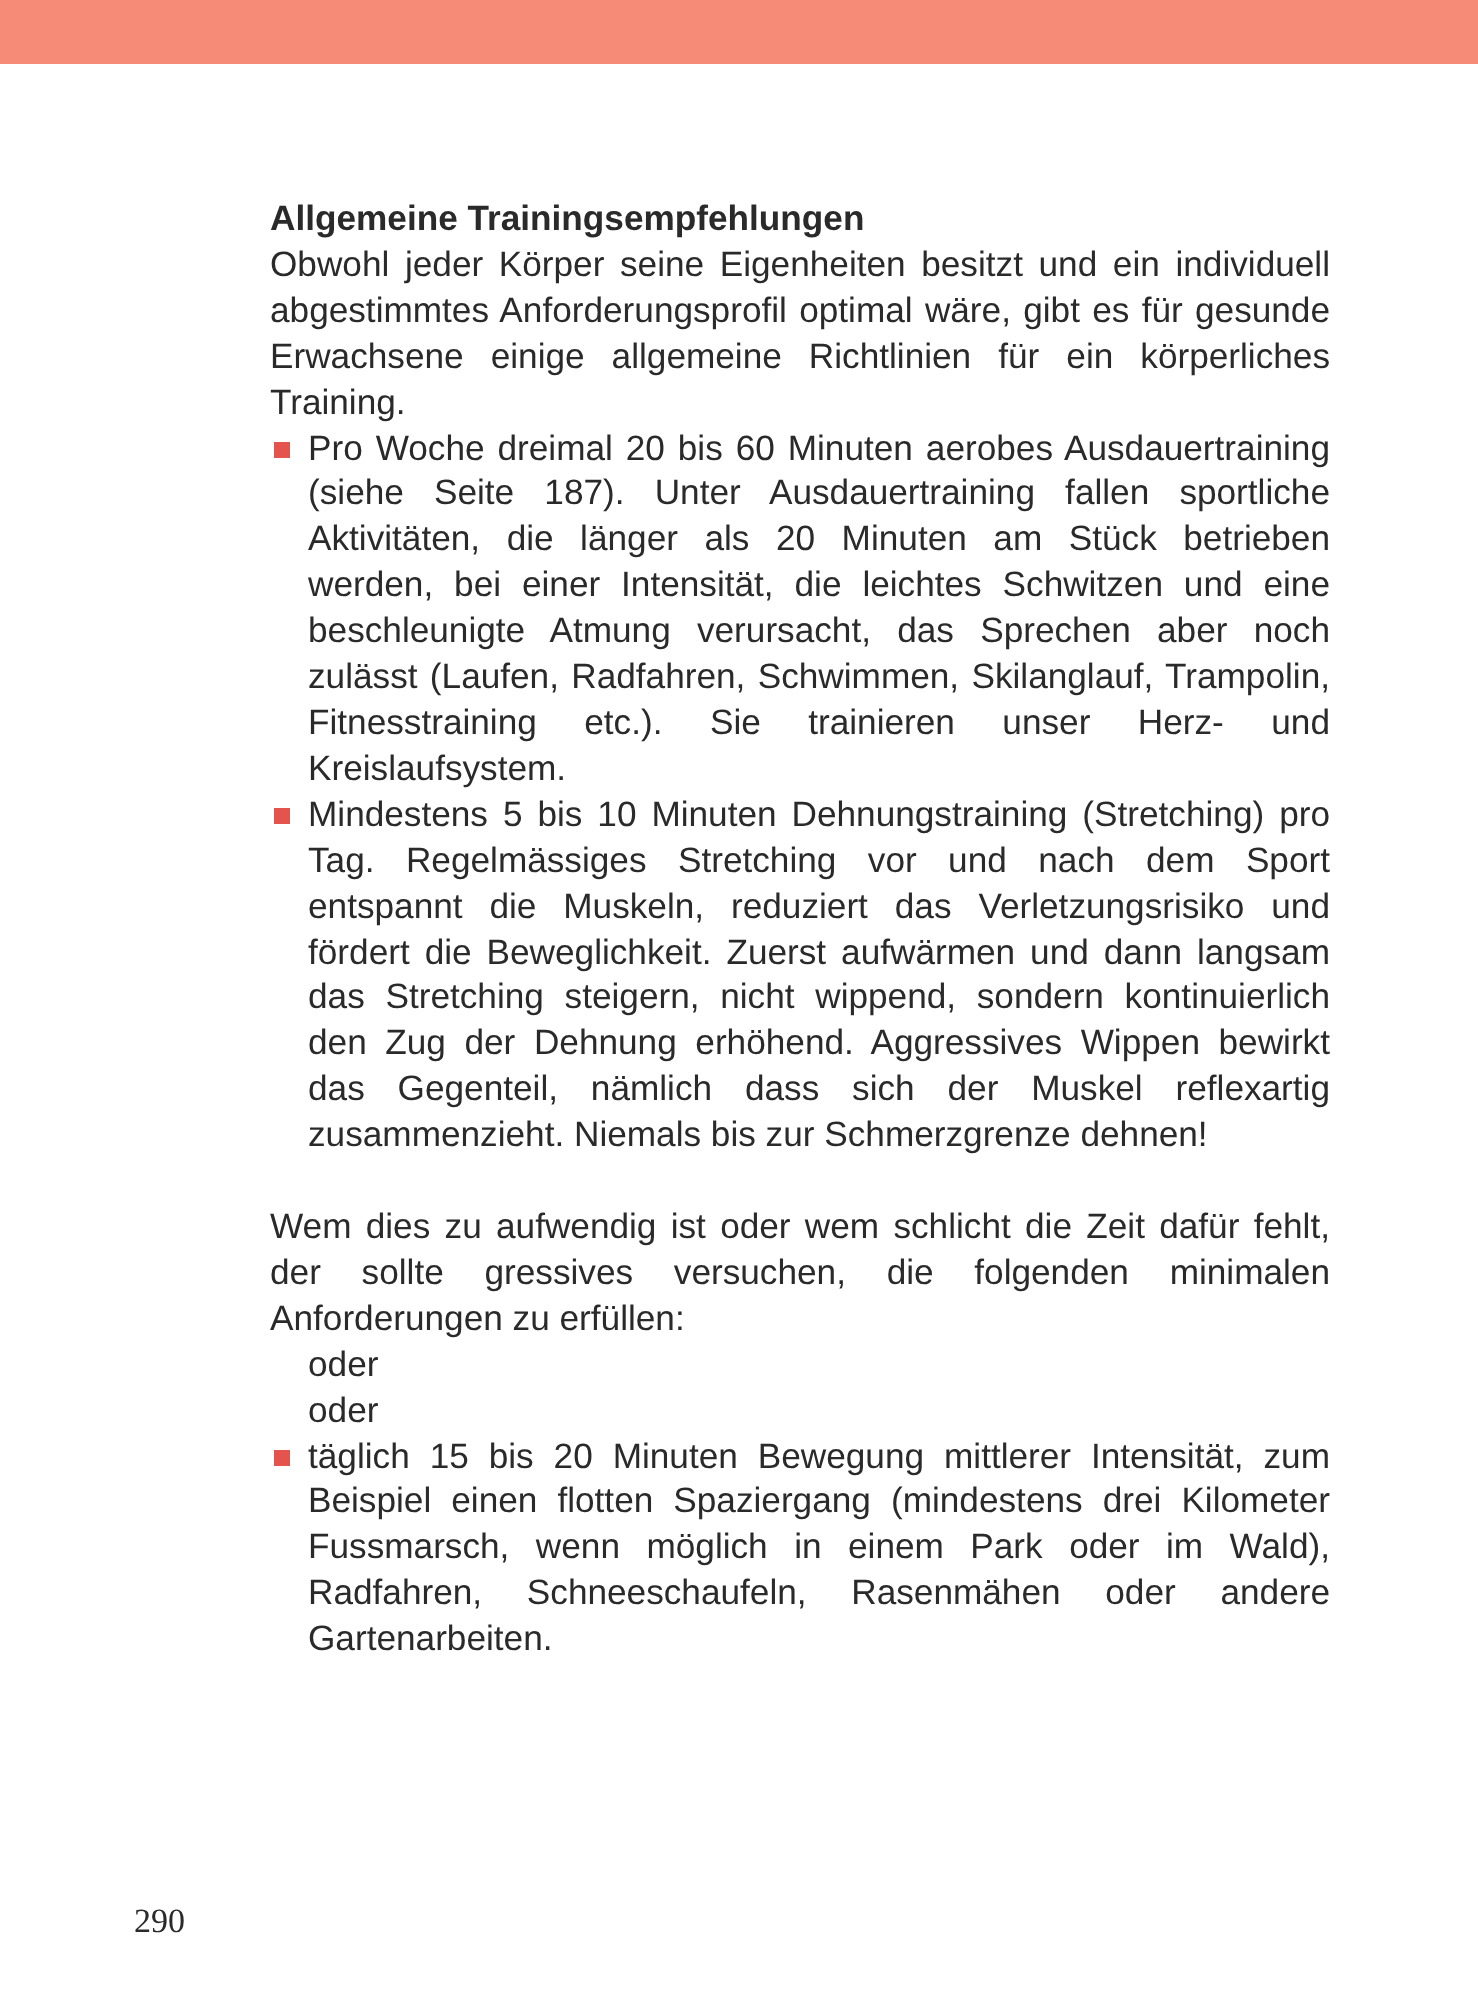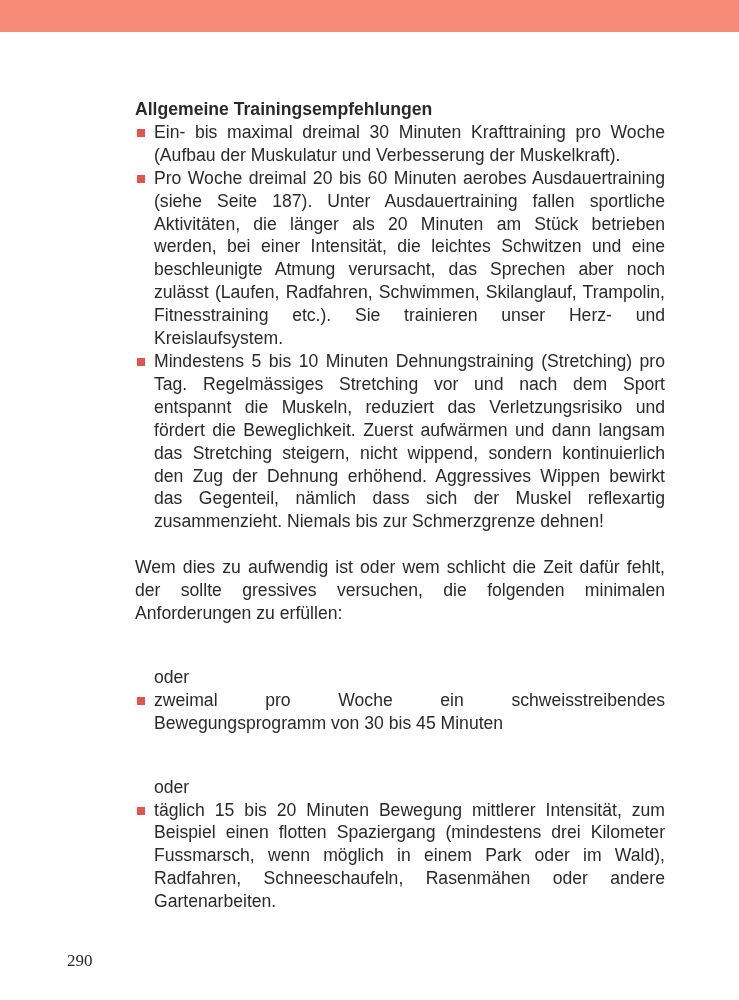--- a/index.html
+++ b/index.html
@@ -14,61 +14,52 @@
     text-align:justify; hyphens:manual;
   }
   .heading { font-weight:bold; margin:0; }
   p { margin:0; }
   .indent { text-indent:14px; }
   ul { list-style:none; margin:0; padding:0; }
   li { position:relative; padding-left:19px; }
   li .bullet {
     position:absolute; left:2px; top:8px; width:8px; height:8px; background:#e4534c;
   }
-  .or { padding-left:19px;margin-top:41px; }
+  .or { padding-left:19px; }
   .gap { height:23px; }
   .page-number {
     position:absolute; left:67px; top:951px;
     font-family:"Liberation Serif",serif; font-size:17px; color:#2a2a2a;
   }
 </style>
 </head>
 <body>
 
 <div class="top-band"></div>
 
 <div class="content">
   <p class="heading">Allgemeine Trainingsempfehlungen</p>
+  <p>Obwohl jeder Körper seine Eigenheiten besitzt und ein individuell abge­stimmtes Anforderungsprofil optimal wäre, gibt es für gesunde Erwachse­ne einige allgemeine Richtlinien für ein körperliches Training.</p>
 
   <ul>
-    <li>
-      <span class="bullet"></span>
-      <span>Ein- bis maximal dreimal 30 Minuten Krafttraining pro Woche (Aufbau der Muskulatur und Verbesserung der Muskelkraft).</span>
-    </li>
     <li>
       <span class="bullet"></span>
       <span>Pro Woche dreimal 20 bis 60 Minuten aerobes Ausdauertraining (siehe Seite 187). Unter Ausdauertraining fallen sportliche Aktivitäten, die länger als 20 Minuten am Stück betrieben werden, bei einer Intensität, die leichtes Schwitzen und eine beschleunigte Atmung verursacht, das Sprechen aber noch zulässt (Laufen, Radfahren, Schwimmen, Skilang­lauf, Trampolin, Fitnesstraining etc.). Sie trainieren unser Herz- und Kreislaufsystem.</span>
     </li>
     <li>
       <span class="bullet"></span>
       <span>Mindestens 5 bis 10 Minuten Dehnungstraining (Stretching) pro Tag. Regelmässiges Stretching vor und nach dem Sport entspannt die Mus­keln, reduziert das Verletzungsrisiko und fördert die Beweglichkeit. Zuerst aufwärmen und dann langsam das Stretching steigern, nicht wippend, sondern kontinuierlich den Zug der Dehnung erhöhend. Ag­gressives Wippen bewirkt das Gegenteil, nämlich dass sich der Muskel reflexartig zusammenzieht. Niemals bis zur Schmerzgrenze dehnen!</span>
     </li>
   </ul>
 
   <div class="gap"></div>
 
   <p>Wem dies zu aufwendig ist oder wem schlicht die Zeit dafür fehlt, der sollte gressives versuchen, die folgenden minimalen Anforderungen zu erfüllen:</p>
 
   <div class="or">oder</div>
-  <ul>
-    <li>
-      <span class="bullet"></span>
-      <span>zweimal pro Woche ein schweisstreibendes Bewegungsprogramm von 30 bis 45 Minuten</span>
-    </li>
-  </ul>
   <div class="or">oder</div>
   <ul>
     <li>
       <span class="bullet"></span>
       <span>täglich 15 bis 20 Minuten Bewegung mittlerer Intensität, zum Beispiel einen flotten Spaziergang (mindestens drei Kilometer Fussmarsch, wenn möglich in einem Park oder im Wald), Radfahren, Schneeschau­feln, Rasenmähen oder andere Gartenarbeiten.</span>
     </li>
   </ul>
 </div>
 
 <div class="page-number">290</div>

